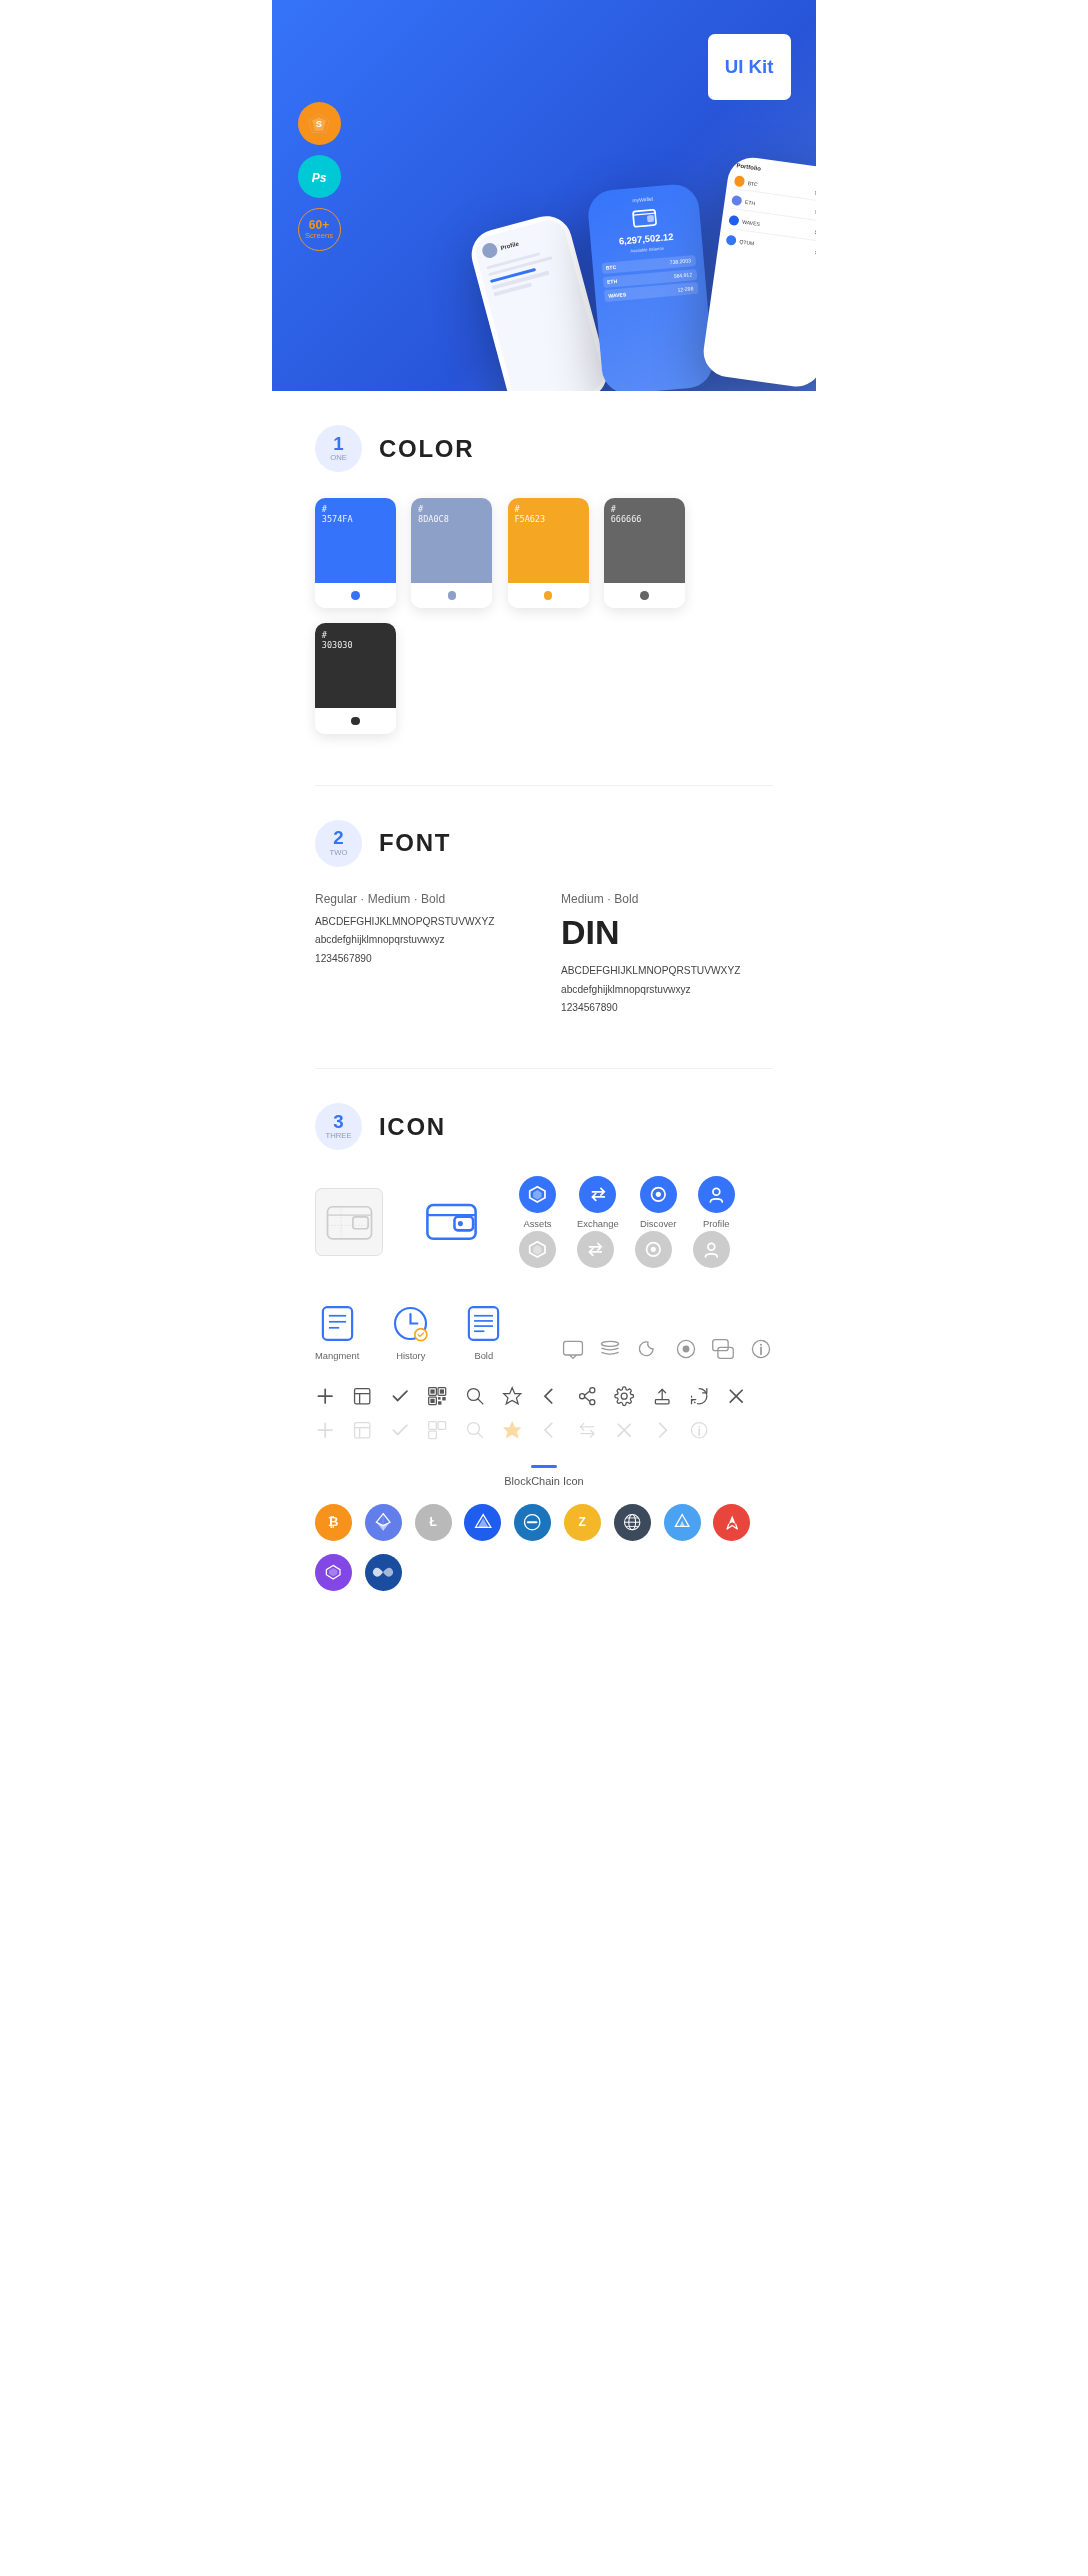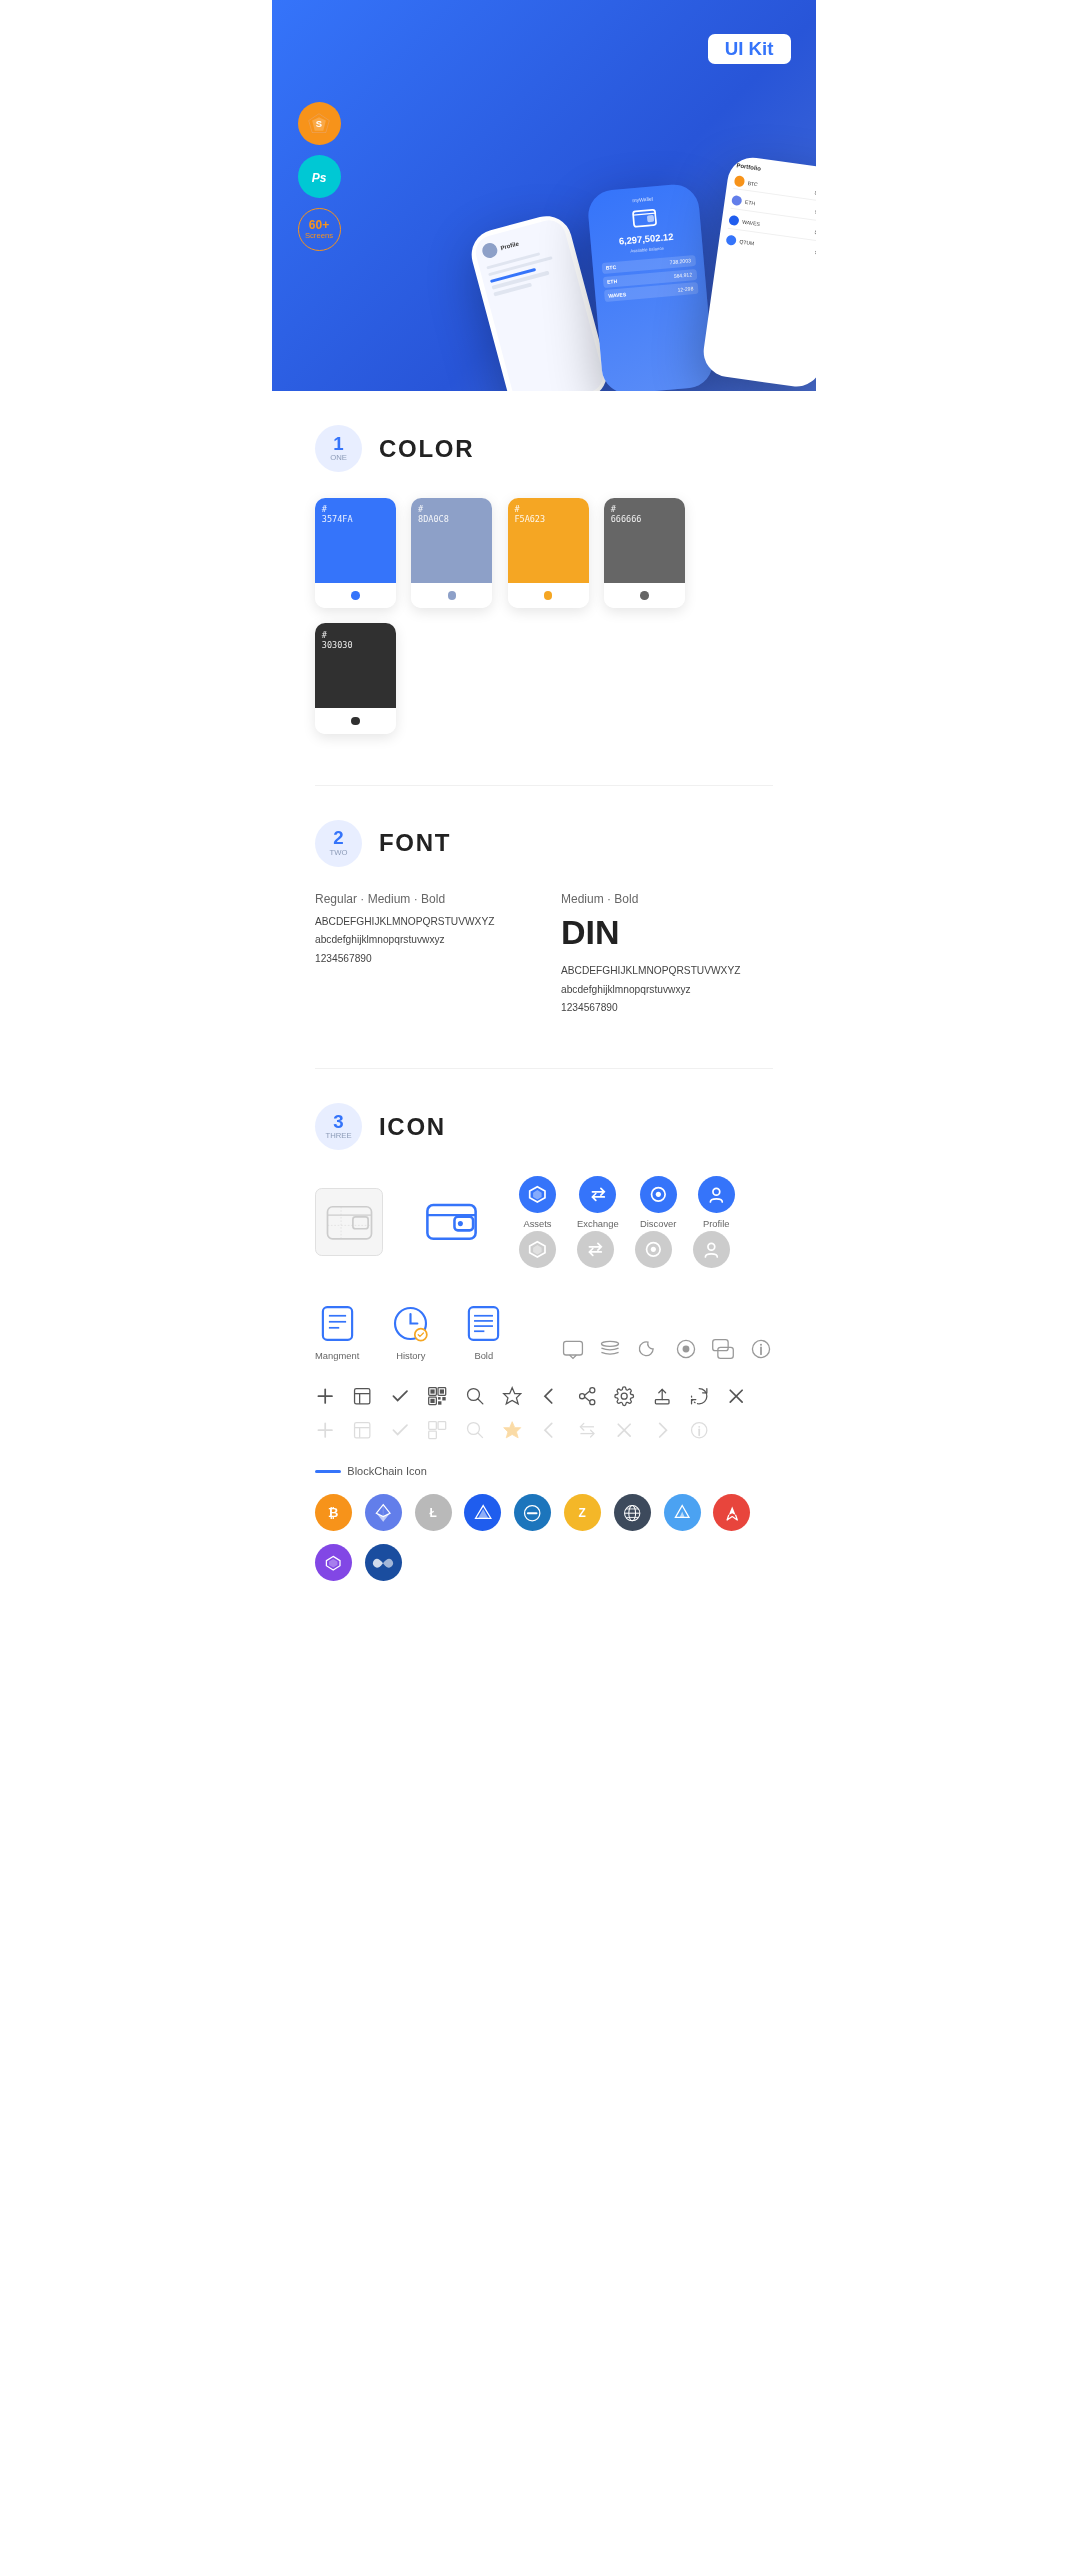--- a/index.html
+++ b/index.html
@@ -19,21 +19,21 @@
       font-weight: 400;
       line-height: 1.2;
       margin-bottom: 17px;
     }
     .hero-title strong { font-weight: 800; }
     .ui-kit-badge {
       background: #fff;
       color: #3574FA;
       font-size: 18.7px;
       font-weight: 700;
-      padding: 4px 17px;
+      padding: 22px 17px;
       border-radius: 6.8px;
       display: inline-block;
       position: absolute;
       top: 34px;
       right: 25.5px;
     }
     .badges {
       display: flex;
       flex-direction: column;
       gap: 10.2px;
@@ -205,20 +205,21 @@
       margin-bottom: 12.8px;
       flex-wrap: wrap;
     }
 
     
     .blockchain-label {
       display: flex;
       align-items: center;
       gap: 6.8px;
       margin-bottom: 17px;
+      flex-direction: column;
     }
     .blockchain-line {
       width: 25.5px;
       height: 2.6px;
       background: #3574FA;
       border-radius: 1.7px;
     }
     .blockchain-text { font-size: 11px; color: #555; }
 
     

